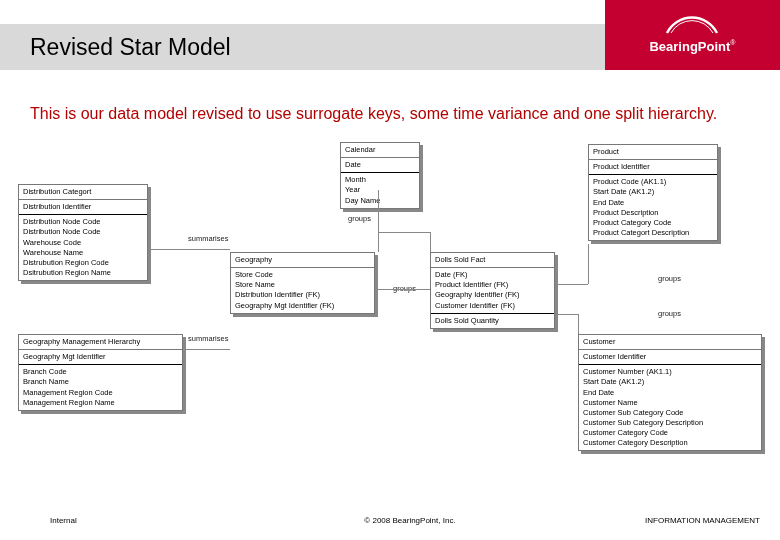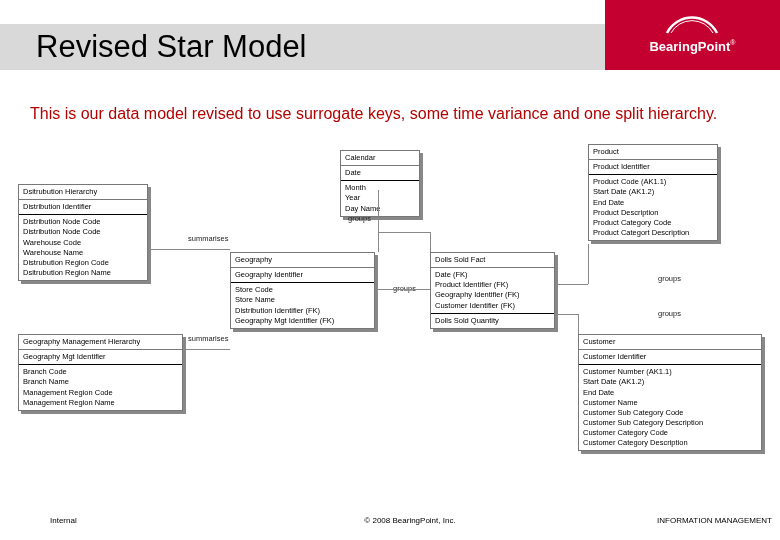--- a/index.html
+++ b/index.html
@@ -4,32 +4,32 @@
 <style>
   * { box-sizing: border-box; margin: 0; padding: 0; }
   body { width: 780px; height: 540px; font-family: Verdana, Arial, sans-serif; background: #fff; position: relative; overflow: hidden; }
   .hdr { position: relative; height: 82px; }
   .hdr-gray { position: absolute; left: 0; top: 24px; width: 100%; height: 46px; background: #d9d9d9; }
   .hdr-red { position: absolute; right: 0; top: 0; width: 175px; height: 70px; background: #c3002f; color: #fff; display: flex; align-items: center; justify-content: center; }
   .hdr-red .logo { display: flex; flex-direction: column; align-items: center; gap: 2px; }
   .hdr-red svg { display: block; }
   .hdr-red .brand { font-size: 13px; font-weight: bold; }
   .hdr-red .reg { font-size: 7px; vertical-align: super; }
-  .title { position: absolute; left: 36px; top: 24px; height: 46px; display: flex; align-items: center; font-size: 31px; }
+  .title { position: absolute; left: 30px; top: 24px; height: 46px; display: flex; align-items: center; font-size: 23px; }
   .subtitle { margin: 22px 30px 10px 30px; font-size: 16px; color: #b30000; line-height: 1.25; }
   .diagram { position: relative; margin: 10px 18px 0 18px; height: 330px; }
   .entity { position: absolute; background: #fff; border: 1px solid #777; box-shadow: 3px 3px 0 #888; font-size: 7.5px; line-height: 1.35; }
   .entity .et { border-bottom: 1px solid #777; padding: 2px 4px; font-weight: normal; }
   .entity .ek { border-bottom: 1px solid #000000; padding: 2px 4px; }
   .entity .ea { padding: 2px 4px; }
   .rel { position: absolute; font-size: 7.5px; color: #222; }
   .ftr { position: absolute; bottom: 6px; left: 0; width: 100%; height: 18px; font-size: 8px; color: #000; margin-left: 20px; }
   .ftr .l { position: absolute; left: 30px; }
   .ftr .c { position: absolute; left: 0; width: 100%; text-align: center; }
-  .ftr .r { position: absolute; right: 28px; padding-left: 8px; }
+  .ftr .r { position: absolute; right: 40px; padding-left: 8px; }
   .conn { position: absolute; background: #888; }
 </style>
 </head>
 <body>
 
 <div class="hdr">
   <div class="hdr-gray"></div>
   <div class="title">Revised Star Model</div>
   <div class="hdr-red">
     <div class="logo">
@@ -39,21 +39,21 @@
       </svg>
       <div><span class="brand">BearingPoint</span><span class="reg">®</span></div>
     </div>
   </div>
 </div>
 
 <div class="subtitle">This is our data model revised to use surrogate keys, some time variance and one split hierarchy.</div>
 
 <div class="diagram">
 
-  <div class="entity" style="left:322px; top:16px; width:80px;">
+  <div class="entity" style="left:322px; top:8px; width:80px;">
     <div class="et">Calendar</div>
     <div class="ek">Date</div>
     <div class="ea">
       <div>Month</div>
       <div>Year</div>
       <div>Day Name</div>
     </div>
   </div>
 
   <div class="entity" style="left:570px; top:10px; width:130px;">
@@ -63,35 +63,34 @@
       <div>Product Code (AK1.1)</div>
       <div>Start Date (AK1.2)</div>
       <div>End Date</div>
       <div>Product Description</div>
       <div>Product Category Code</div>
       <div>Product Categort Description</div>
     </div>
   </div>
 
   <div class="entity" style="left:0px; top:50px; width:130px;">
-    <div class="et">Dsitrubution Hierarchy</div>
+    <div class="et">Distribution Categort</div>
     <div class="ek">Distribution Identifier</div>
     <div class="ea">
       <div>Distribution Node Code</div>
       <div>Distribution Node Code</div>
       <div>Warehouse Code</div>
       <div>Warehouse Name</div>
       <div>Distrubution Region Code</div>
       <div>Dsitrubution Region Name</div>
     </div>
   </div>
 
   <div class="entity" style="left:212px; top:118px; width:145px;">
     <div class="et">Geography</div>
-    <div class="ek">Geography Identifier</div>
     <div class="ea">
       <div>Store Code</div>
       <div>Store Name</div>
       <div>Distribution Identifier (FK)</div>
       <div>Geography Mgt Identifier (FK)</div>
     </div>
   </div>
 
   <div class="entity" style="left:0px; top:200px; width:165px;">
     <div class="et">Geography Management Hierarchy</div>

